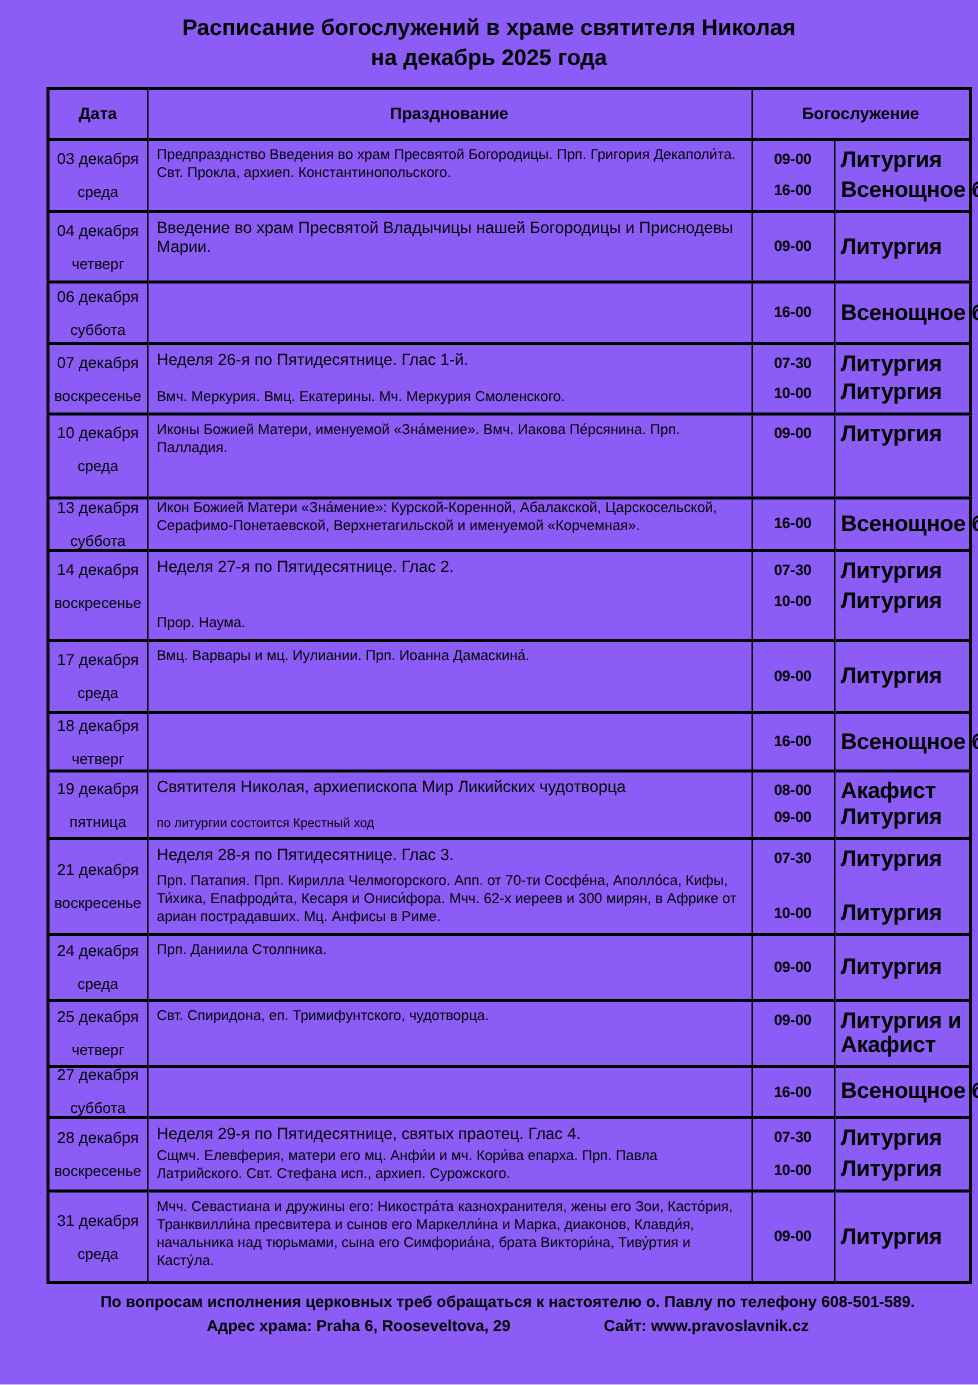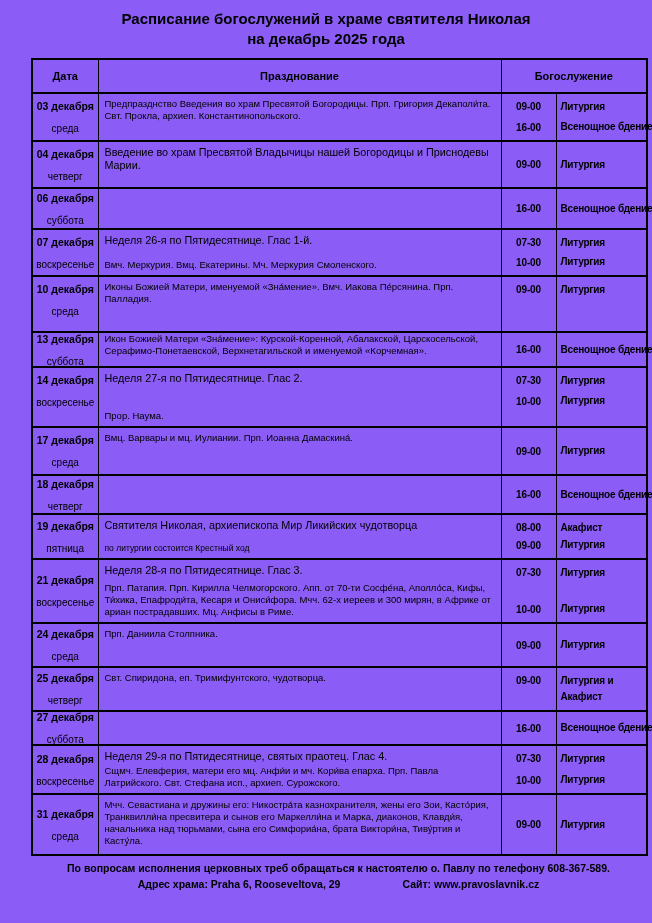--- a/index.html
+++ b/index.html
@@ -10,35 +10,35 @@
     border:2px solid #000;}
   col.c-date{width:66px}
   col.c-celeb{width:403px}
   col.c-time{width:55px}
   col.c-svc{width:91px}
   th,td{border-left:1px solid #000;border-right:1px solid #000;
     border-top:2px solid #000;border-bottom:2px solid #000;padding:0;vertical-align:top;}
   thead th{height:32px;font-size:11px;font-weight:bold;text-align:center;vertical-align:middle;}
   .vwrap{display:flex;flex-direction:column;box-sizing:border-box;}
   .date-wrap{align-items:center;justify-content:center;gap:11px;padding:3px 1px;text-align:center;}
-  .date-num{font-size:10.5px;font-weight:bold;white-space:nowrap;}
+  .date-num{font-size:10.5px;font-weight:normal;white-space:nowrap;}
   .weekday{font-size:10px;white-space:nowrap;}
   .celeb-wrap{padding:4px 6px;gap:2px;justify-content:flex-start;}
   .celeb-wrap.spread{justify-content:space-between;}
   .block{display:block;}
   .block.normal{font-size:9.5px;line-height:12px;}
   .block.bold{font-size:10.8px;font-weight:normal;line-height:13px;}
   .block.small{font-size:8.5px;line-height:11px;}
   .time-wrap{padding:7px 1px;align-items:center;text-align:center;}
   .svc-wrap{padding:7px 4px;align-items:flex-start;}
   .align-top{justify-content:flex-start;}
   .align-center{justify-content:center;}
   .align-between{justify-content:space-between;}
   .time{font-size:10px;font-weight:bold;white-space:nowrap;letter-spacing:-0.1px;}
-  .svc{font-size:10px;font-weight:bold;white-space:nowrap;letter-spacing:-0.2px;line-height:12px;}
+  .svc{font-size:15px;font-weight:bold;white-space:nowrap;letter-spacing:-0.2px;line-height:12px;}
   .footer{width:615px;margin:5px 0 0 31px;font-weight:bold;font-size:10.5px;line-height:15px;}
   .footer-line1{text-align:center;}
   .footer-line2{display:flex;justify-content:center;gap:62px;margin-top:1px;}
 </style>
 </head>
 <body>
 
 <div class="page">
 
   <div class="title">
@@ -438,20 +438,20 @@
           <td>
             <div class="vwrap svc-wrap align-center" style="height: 59px;">
               <span class="svc">Литургия</span>
             </div>
           </td>
         </tr>
       </tbody>
   </table>
 
   <div class="footer">
-    <div class="footer-line1">По вопросам исполнения церковных треб обращаться к настоятелю о. Павлу по телефону 608-367-589.</div>
+    <div class="footer-line1">По вопросам исполнения церковных треб обращаться к настоятелю о. Павлу по телефону 608-501-589.</div>
     <div class="footer-line2">
       <span>Адрес храма: Praha 6, Rooseveltova, 29</span>
       <span>Сайт: www.pravoslavnik.cz</span>
     </div>
   </div>
 
 </div>
 
 </body></html>

